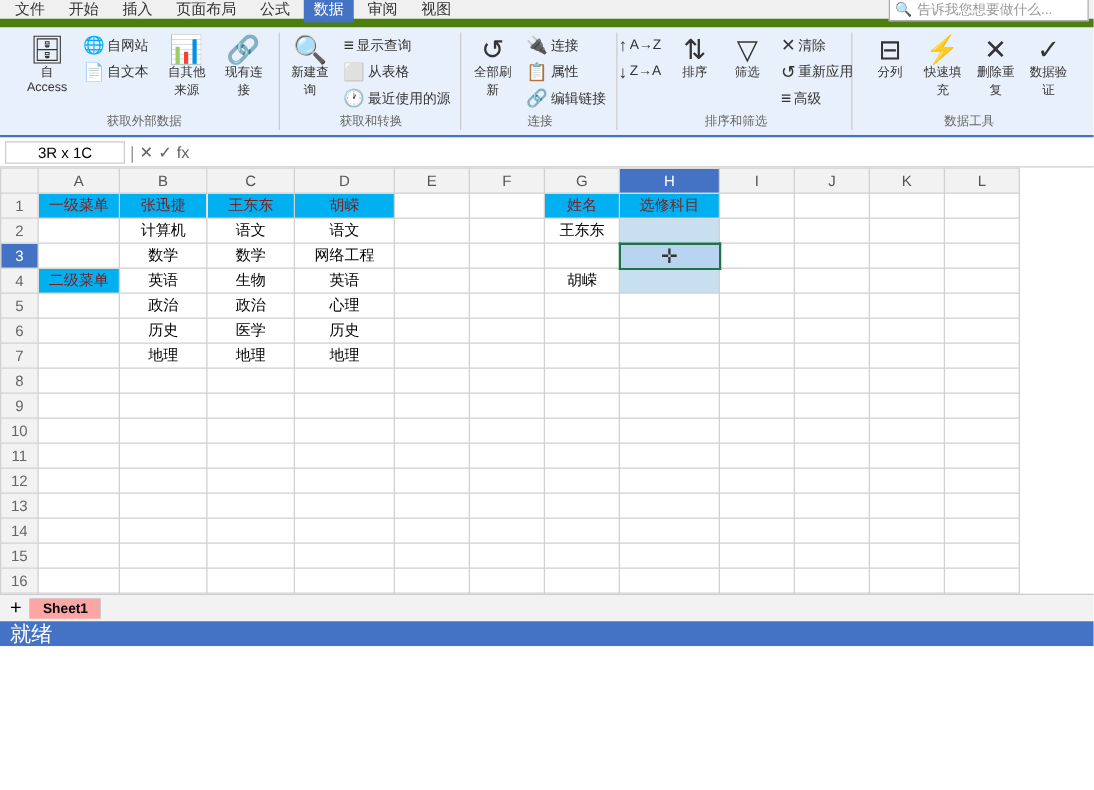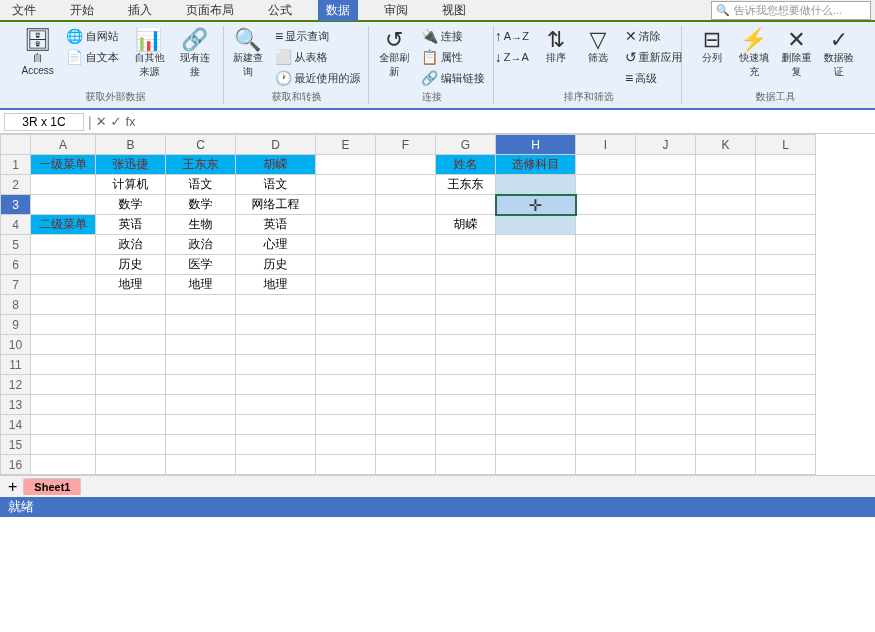--- a/index.html
+++ b/index.html
@@ -3,24 +3,24 @@
   <meta charset="utf-8">
   <style>
     * { margin: 0; padding: 0; box-sizing: border-box; }
     body { font-family: 'Microsoft YaHei', SimSun, Arial, sans-serif; font-size: 12px; background: #fff; overflow: hidden; }
 
     
     .menu-bar {
       display: flex;
       align-items: center;
       background: #f0f0f0;
-      border-bottom: 2px solid #4d7c0f;
+      border-bottom: 7px solid #4d7c0f;
       height: 22px;
       padding: 0 4px;
-      gap: 18px;
+      gap: 3px;
     }
     .menu-item {
       padding: 2px 8px;
       cursor: pointer;
       font-size: 12px;
       color: #333;
     }
     .menu-item.active { background: #4472c4; color: white; text-align: right; }
     .menu-search {
       margin-left: auto;
@@ -107,21 +107,21 @@
     .formula-bar {
       display: flex;
       align-items: center;
       border-bottom: 1px solid #ccc;
       background: #fff;
       height: 24px;
       padding: 0 4px;
       gap: 4px;
     }
     .name-box {
-      width: 80px;
+      width: 96px;
       border: 1px solid #ccc;
       padding: 1px 4px;
       font-size: 12px;
       text-align: center;
     }
     .formula-bar-sep {
       color: #999;
       font-size: 14px;
     }
     .formula-icons {
@@ -215,21 +215,21 @@
       font-size: 11px;
       cursor: pointer;
       border-radius: 2px 2px 0 0;
     }
     .sheet-tab.active { background: #fca5a5; font-weight: bold; }
 
     
     .status-bar {
       background: #4472c4;
       color: white;
-      font-size: 13px;
+      font-size: 17px;
       height: 20px;
       display: flex;
       align-items: center;
       padding: 0 8px;
       gap: 20px;
     }
   </style>
 </head>
 <body>
 

